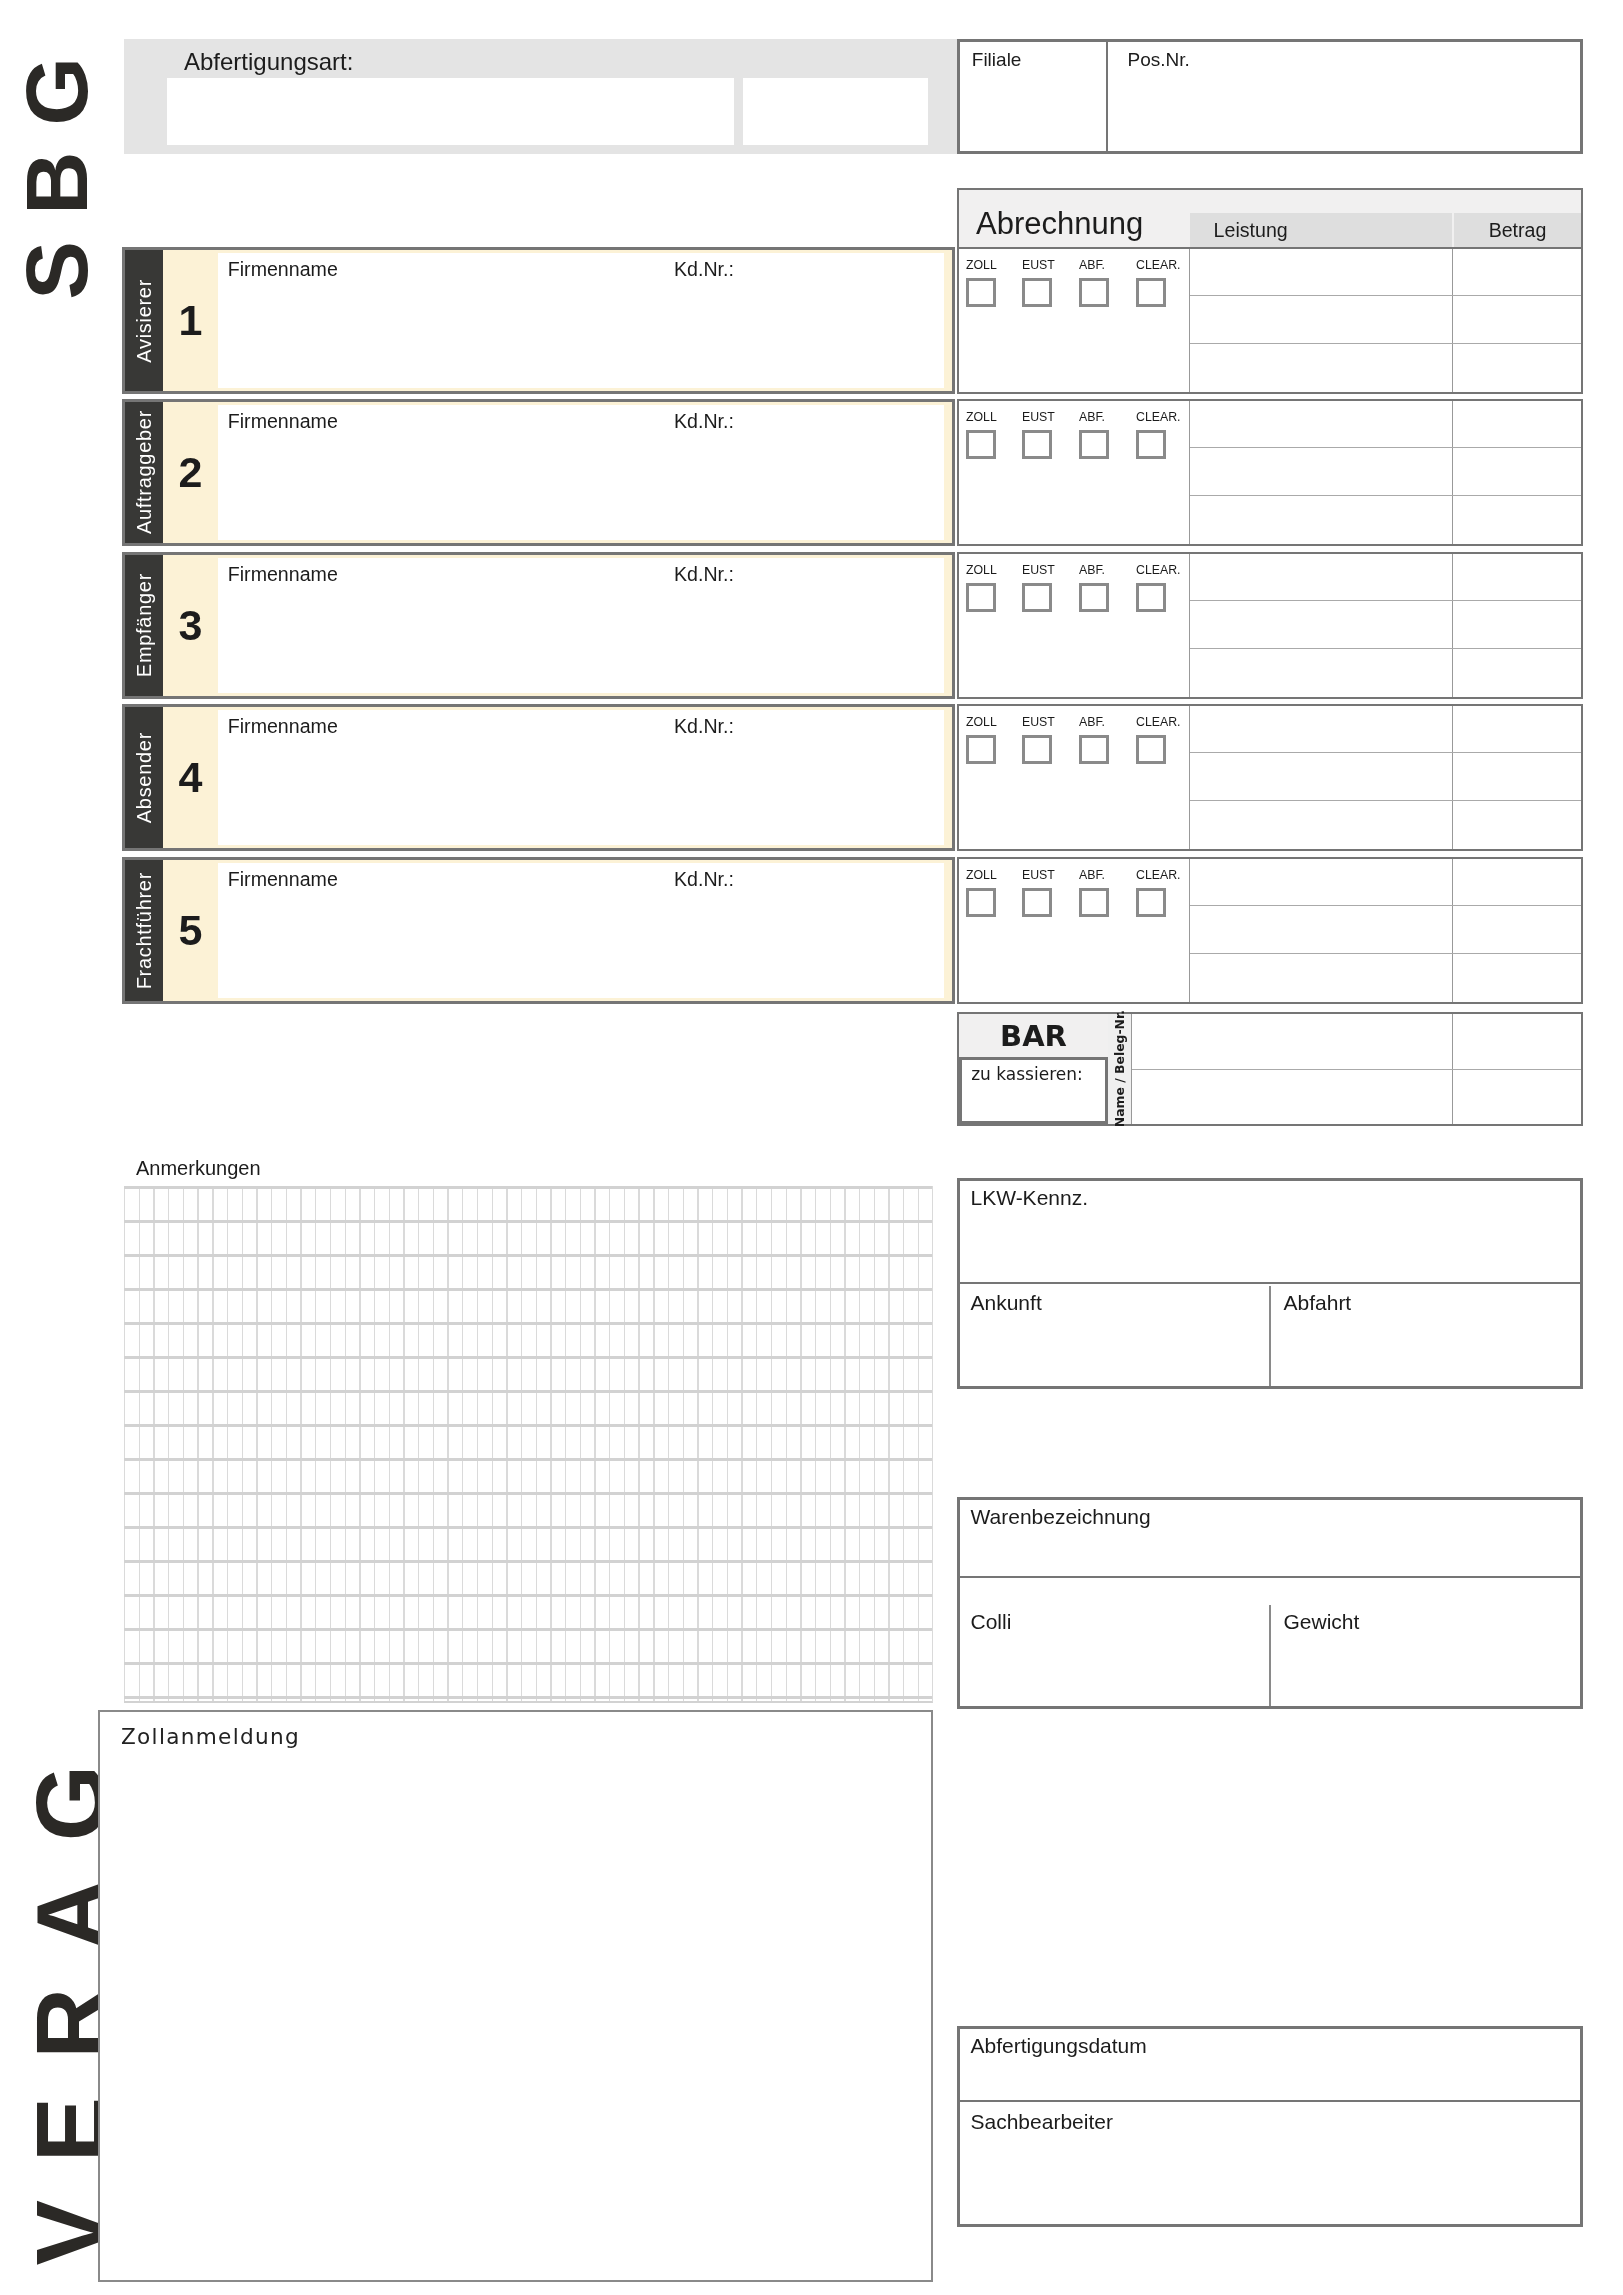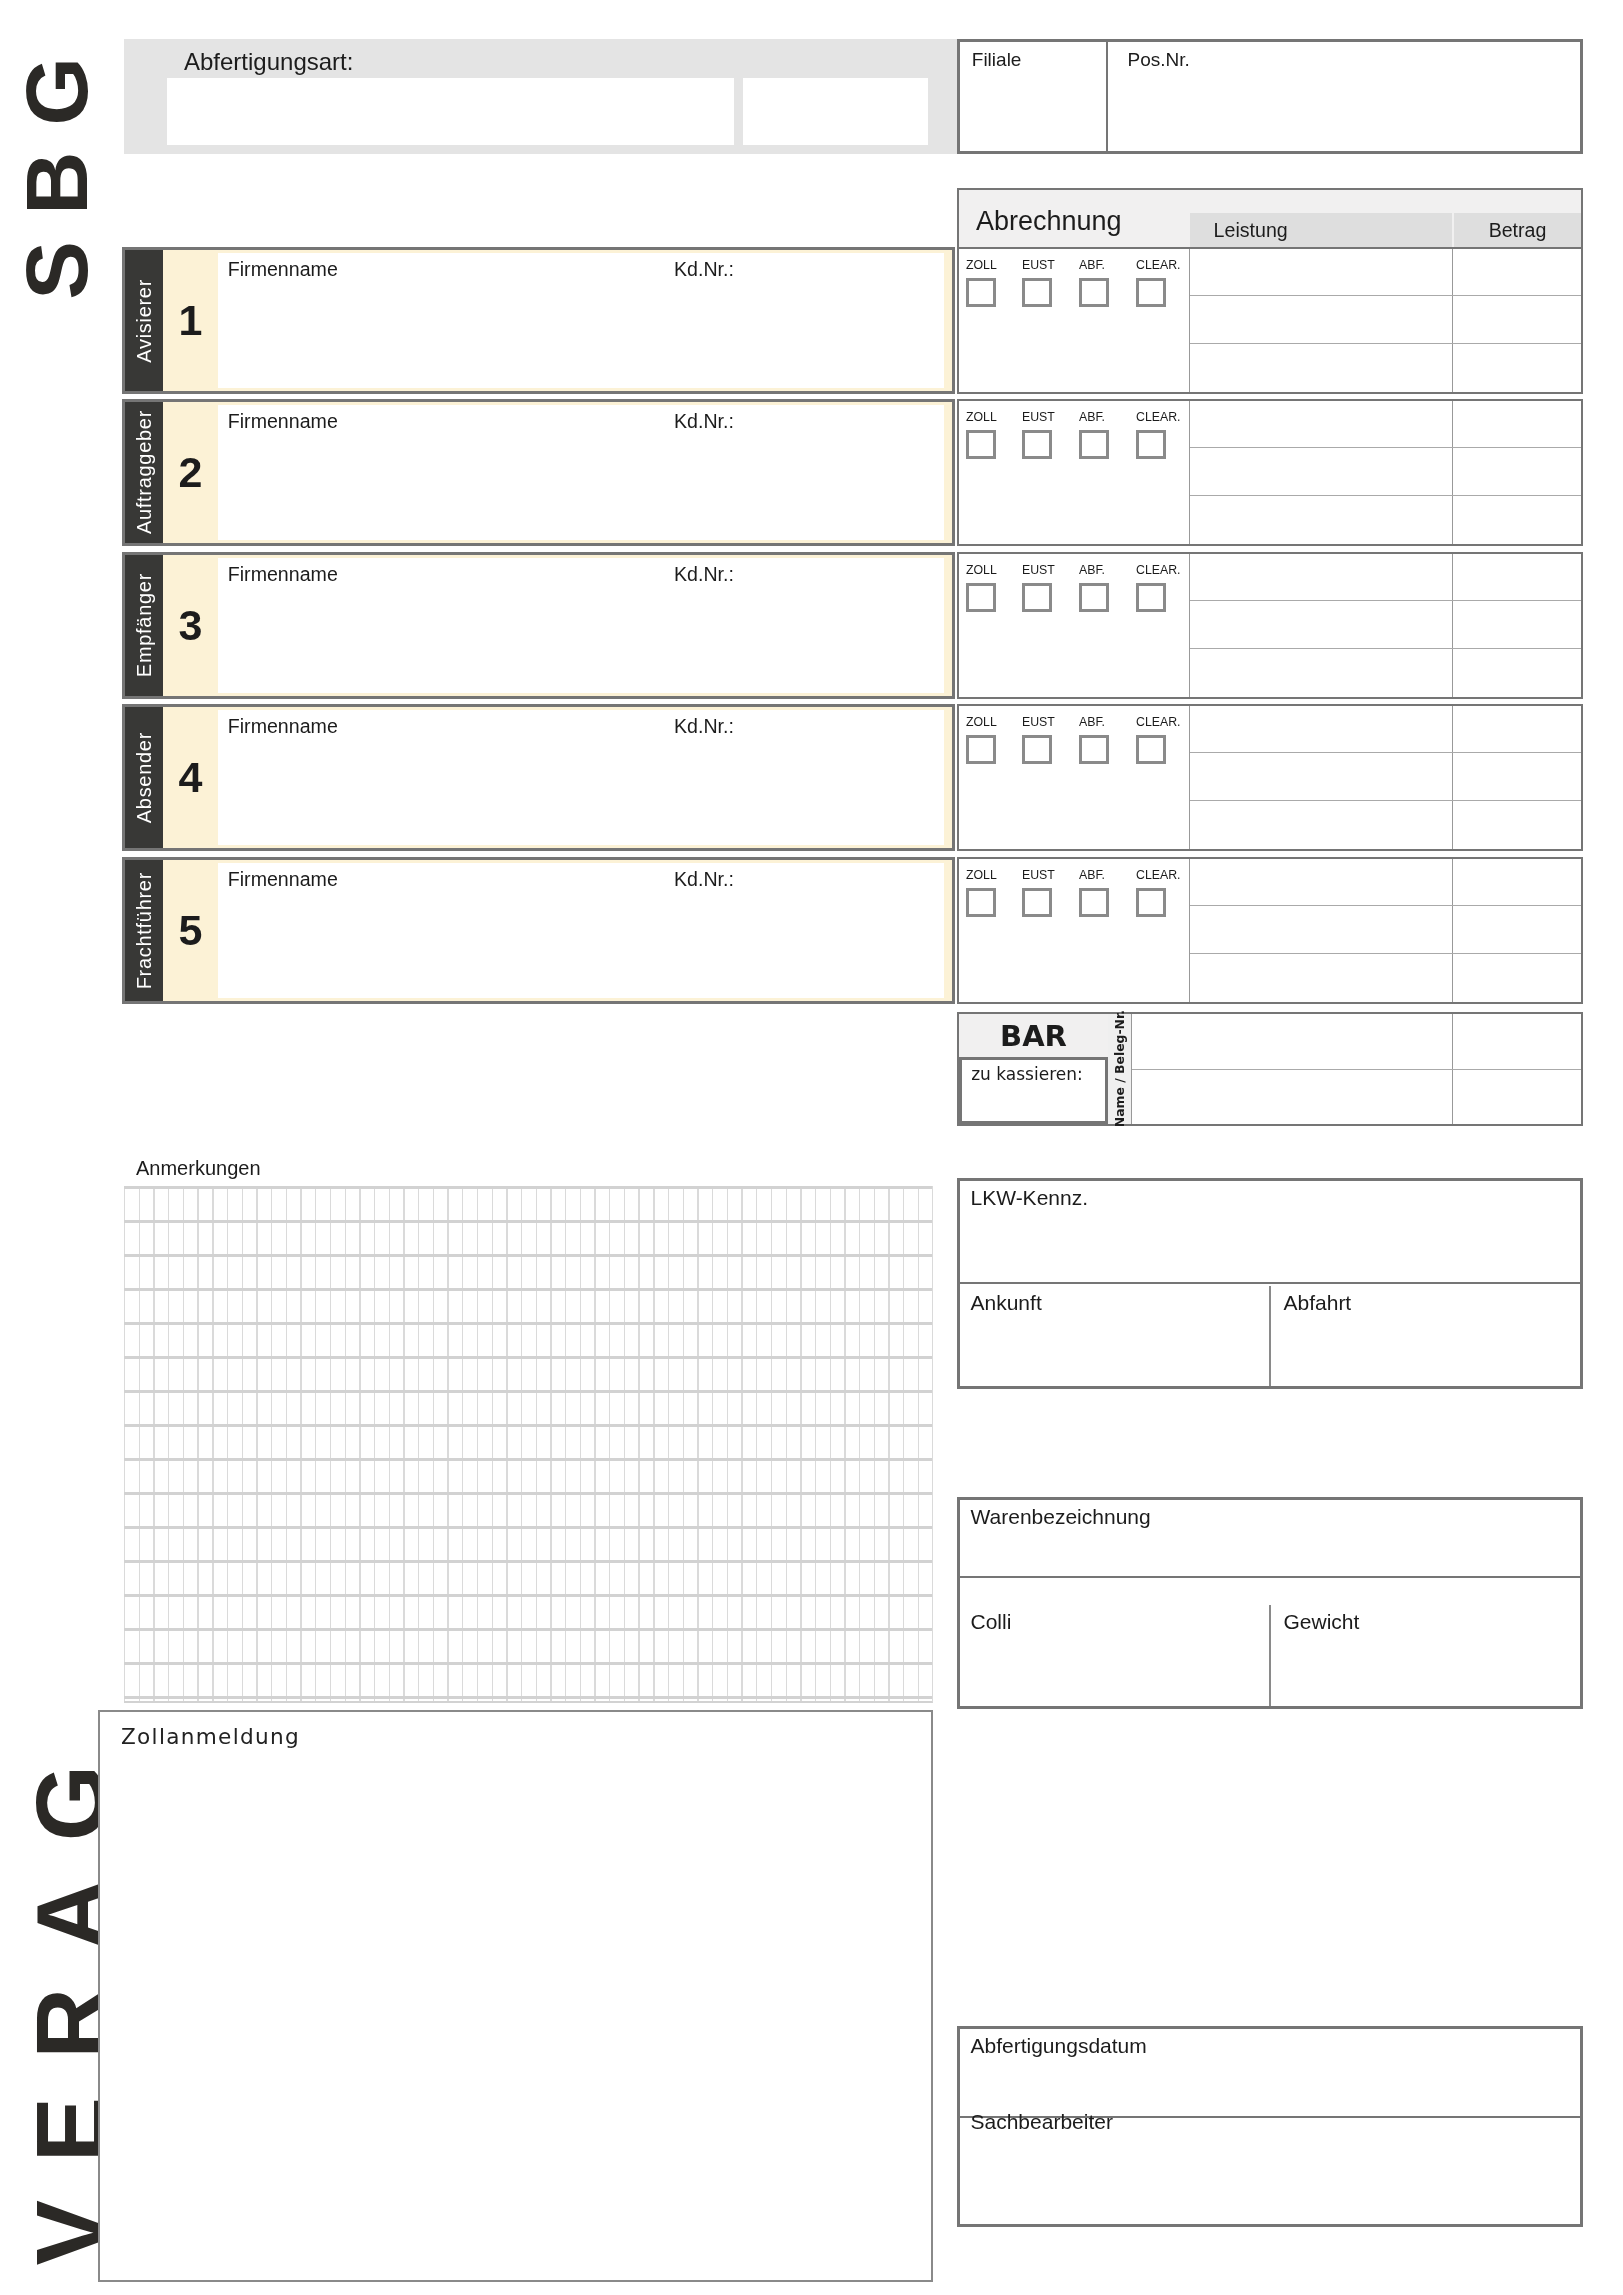--- a/index.html
+++ b/index.html
@@ -30,21 +30,21 @@
 
   
   .filiale-box { position:absolute; left:957px; top:39px; width:626px; height:115px;
     border:3.3px solid #757575; background:#fff; display:flex; }
   .filiale-cell { width:148px; height:100%; border-right:2.6px solid #757575; padding:6.5px 0 0 11.8px; font-size:19px; }
   .posnr-cell { flex:1; padding:6.5px 0 0 19.6px; font-size:19px; }
 
   
   .ab-header { position:absolute; left:957px; top:188px; width:626px; height:62px;
     background:#f1f0f0; border:2.6px solid #757575; }
-  .ab-title { position:absolute; left:17px; top:15.7px; font-size:27px; }
+  .ab-title { position:absolute; left:17px; top:15.7px; font-size:31px; }
   .leist-cell { position:absolute; left:231px; top:23px; width:262px; bottom:0; background:#dedede;
     display:flex; align-items:center; padding-left:23.6px; font-size:19.6px; }
   .betr-cell { position:absolute; left:495px; top:23px; right:0; bottom:0; background:#dedede;
     display:flex; align-items:center; justify-content:center; font-size:19.6px; }
 
   
   .party-row { position:absolute; left:122px; width:833px; height:147px;
     border:3.3px solid #757575; background:#fcf2d6; }
   .party-tab { position:absolute; left:0; top:0; bottom:0; width:38px; background:#383836;
     display:flex; align-items:center; justify-content:center; }
@@ -333,21 +333,21 @@
     </div>
     <div class="split-left" style="top:105px;">
       <div class="panel-label">Colli</div>
     </div>
     <div class="split-right" style="top:105px;">
       <div class="panel-label">Gewicht</div>
     </div>
   </div>
 
   <div class="panel-box" style="top:2026px; height:201px;">
-    <div class="split-top" style="height:89px;">
+    <div class="split-top" style="height:73px;">
       <div class="panel-label">Abfertigungsdatum</div>
     </div>
     <div style="position:absolute; left:0; right:0; top:76px; bottom:0;">
       <div class="panel-label">Sachbearbeiter</div>
     </div>
   </div>
 
   <div class="zoll-box">
     <div class="zoll-label">Zollanmeldung</div>
   </div>

